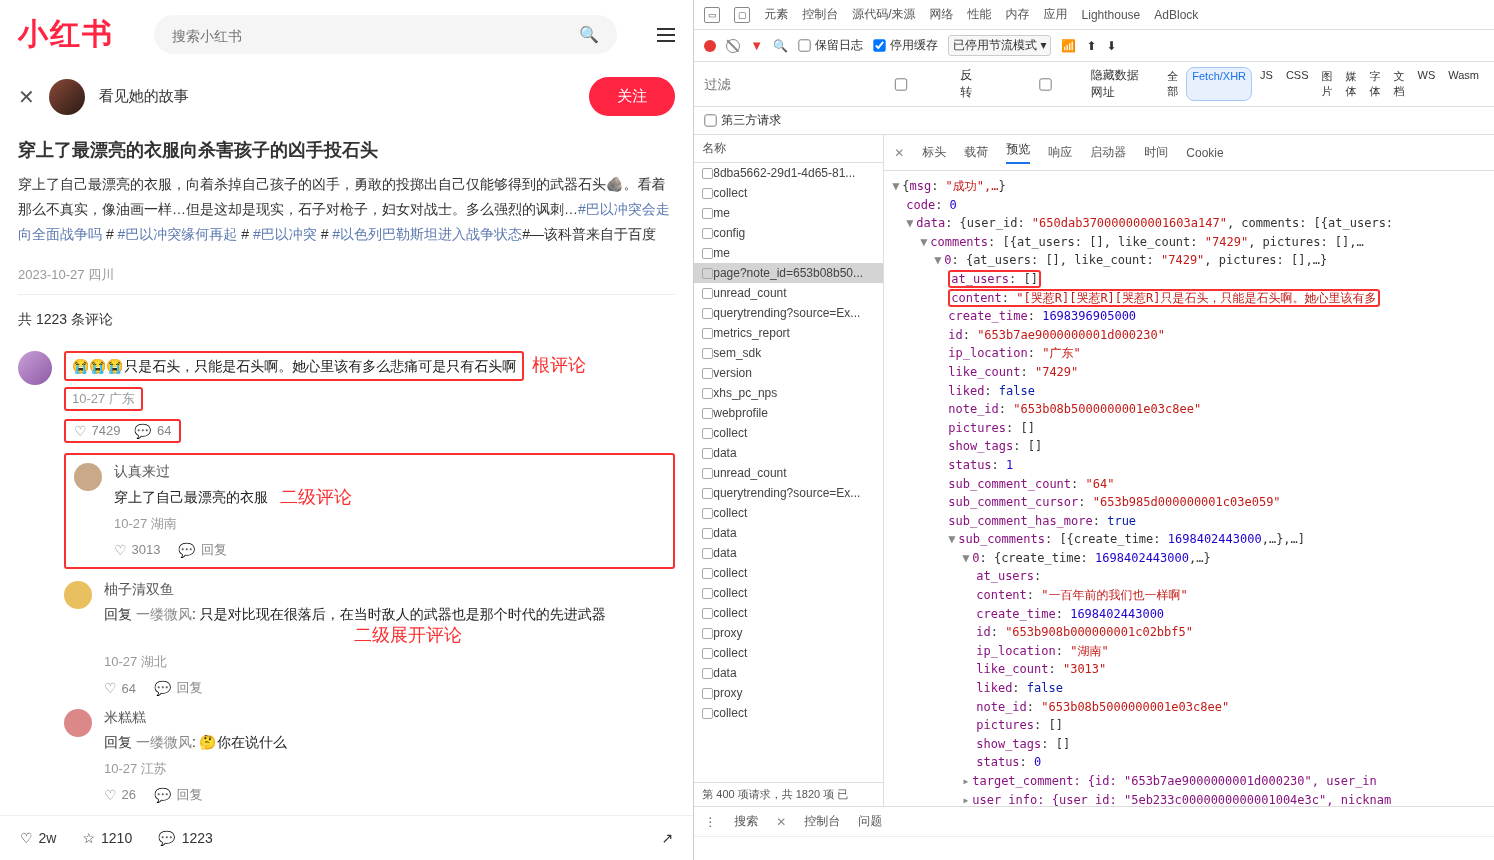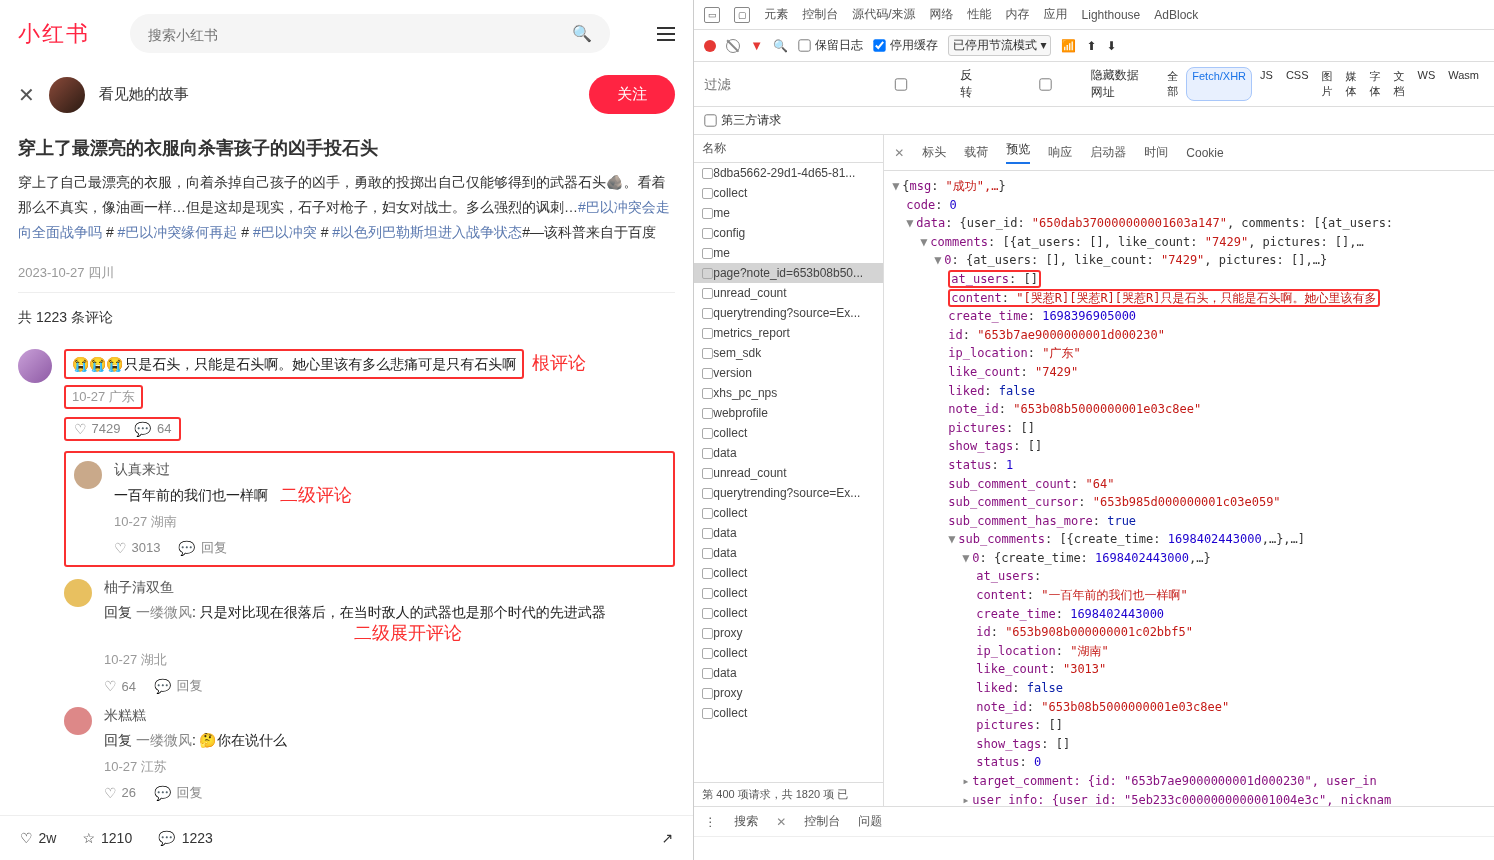--- a/index.html
+++ b/index.html
@@ -2,21 +2,21 @@
 <html><head>
 <meta charset="utf-8">
 <style>
 * { margin: 0; padding: 0; box-sizing: border-box; }
 body { font-family: -apple-system, "PingFang SC", sans-serif; font-size: 13px; color: #333; background: #fff; width: 1494px; height: 860px; overflow: hidden; display: flex; }
 .left-panel { width: 775px; height: 100%; display: flex; flex-direction: column; overflow: hidden; }
 .right-panel { flex: 1; height: 100%; border-left: 1px solid #ccc; display: flex; flex-direction: column; background: #fff; }
 
 
 .top-bar { display: flex; align-items: center; padding: 14px 18px; gap: 40px; }
-.logo { color: #ff2442; font-weight: 400; font-size: 22px; letter-spacing: 2px; }
+.logo { color: #ff2442; font-weight: 700; font-size: 30px; letter-spacing: 2px; }
 .search-box { flex: 1; max-width: 480px; background: #f5f5f5; border-radius: 22px; display: flex; align-items: flex-end; padding: 10px 18px; gap: 12px; }
 .search-box input { border: 0; background: transparent; outline: 0; flex: 1; font-size: 14px; color: #999; }
 .search-icon { color: #555; font-size: 16px; }
 .burger { display: flex; flex-direction: column; gap: 4px; margin-left: auto; }
 .burger span { width: 18px; height: 2px; background: #333; }
 
 .post-header { display: flex; align-items: center; gap: 14px; padding: 8px 18px; }
 .close-x { font-size: 20px; color: #555; cursor: pointer; }
 .avatar-lg { width: 36px; height: 36px; border-radius: 50%; background: linear-gradient(135deg,#8a4a3a,#2a1a12); }
 .author-name { font-size: 15px; color: #333; }
@@ -165,21 +165,21 @@
         </div>
 
         <div class="sub-comments redbox" style="padding:8px;margin-top:10px;margin-left:0">
           <div class="comment" style="margin-top:0">
             <div class="avatar-sm" style="width:28px;height:28px;background:#c9a98a"></div>
             <div class="cm-body">
               <div style="display:flex;align-items:center;gap:10px">
                 <div class="cm-name">认真来过</div>
               </div>
               <div style="display:flex;align-items:center;gap:12px">
-                <span class="cm-text">一百年前的我们也一样啊</span>
+                <span class="cm-text">穿上了自己最漂亮的衣服</span>
                 <span class="red-text">二级评论</span>
               </div>
               <div class="cm-meta">10-27 湖南</div>
               <div class="cm-actions">
                 <span class="cm-act">
                     <span class="heart">♡</span>
                     <span>3013</span>
                   </span>
                 <span class="cm-act">
                     <span class="chat">💬</span>

